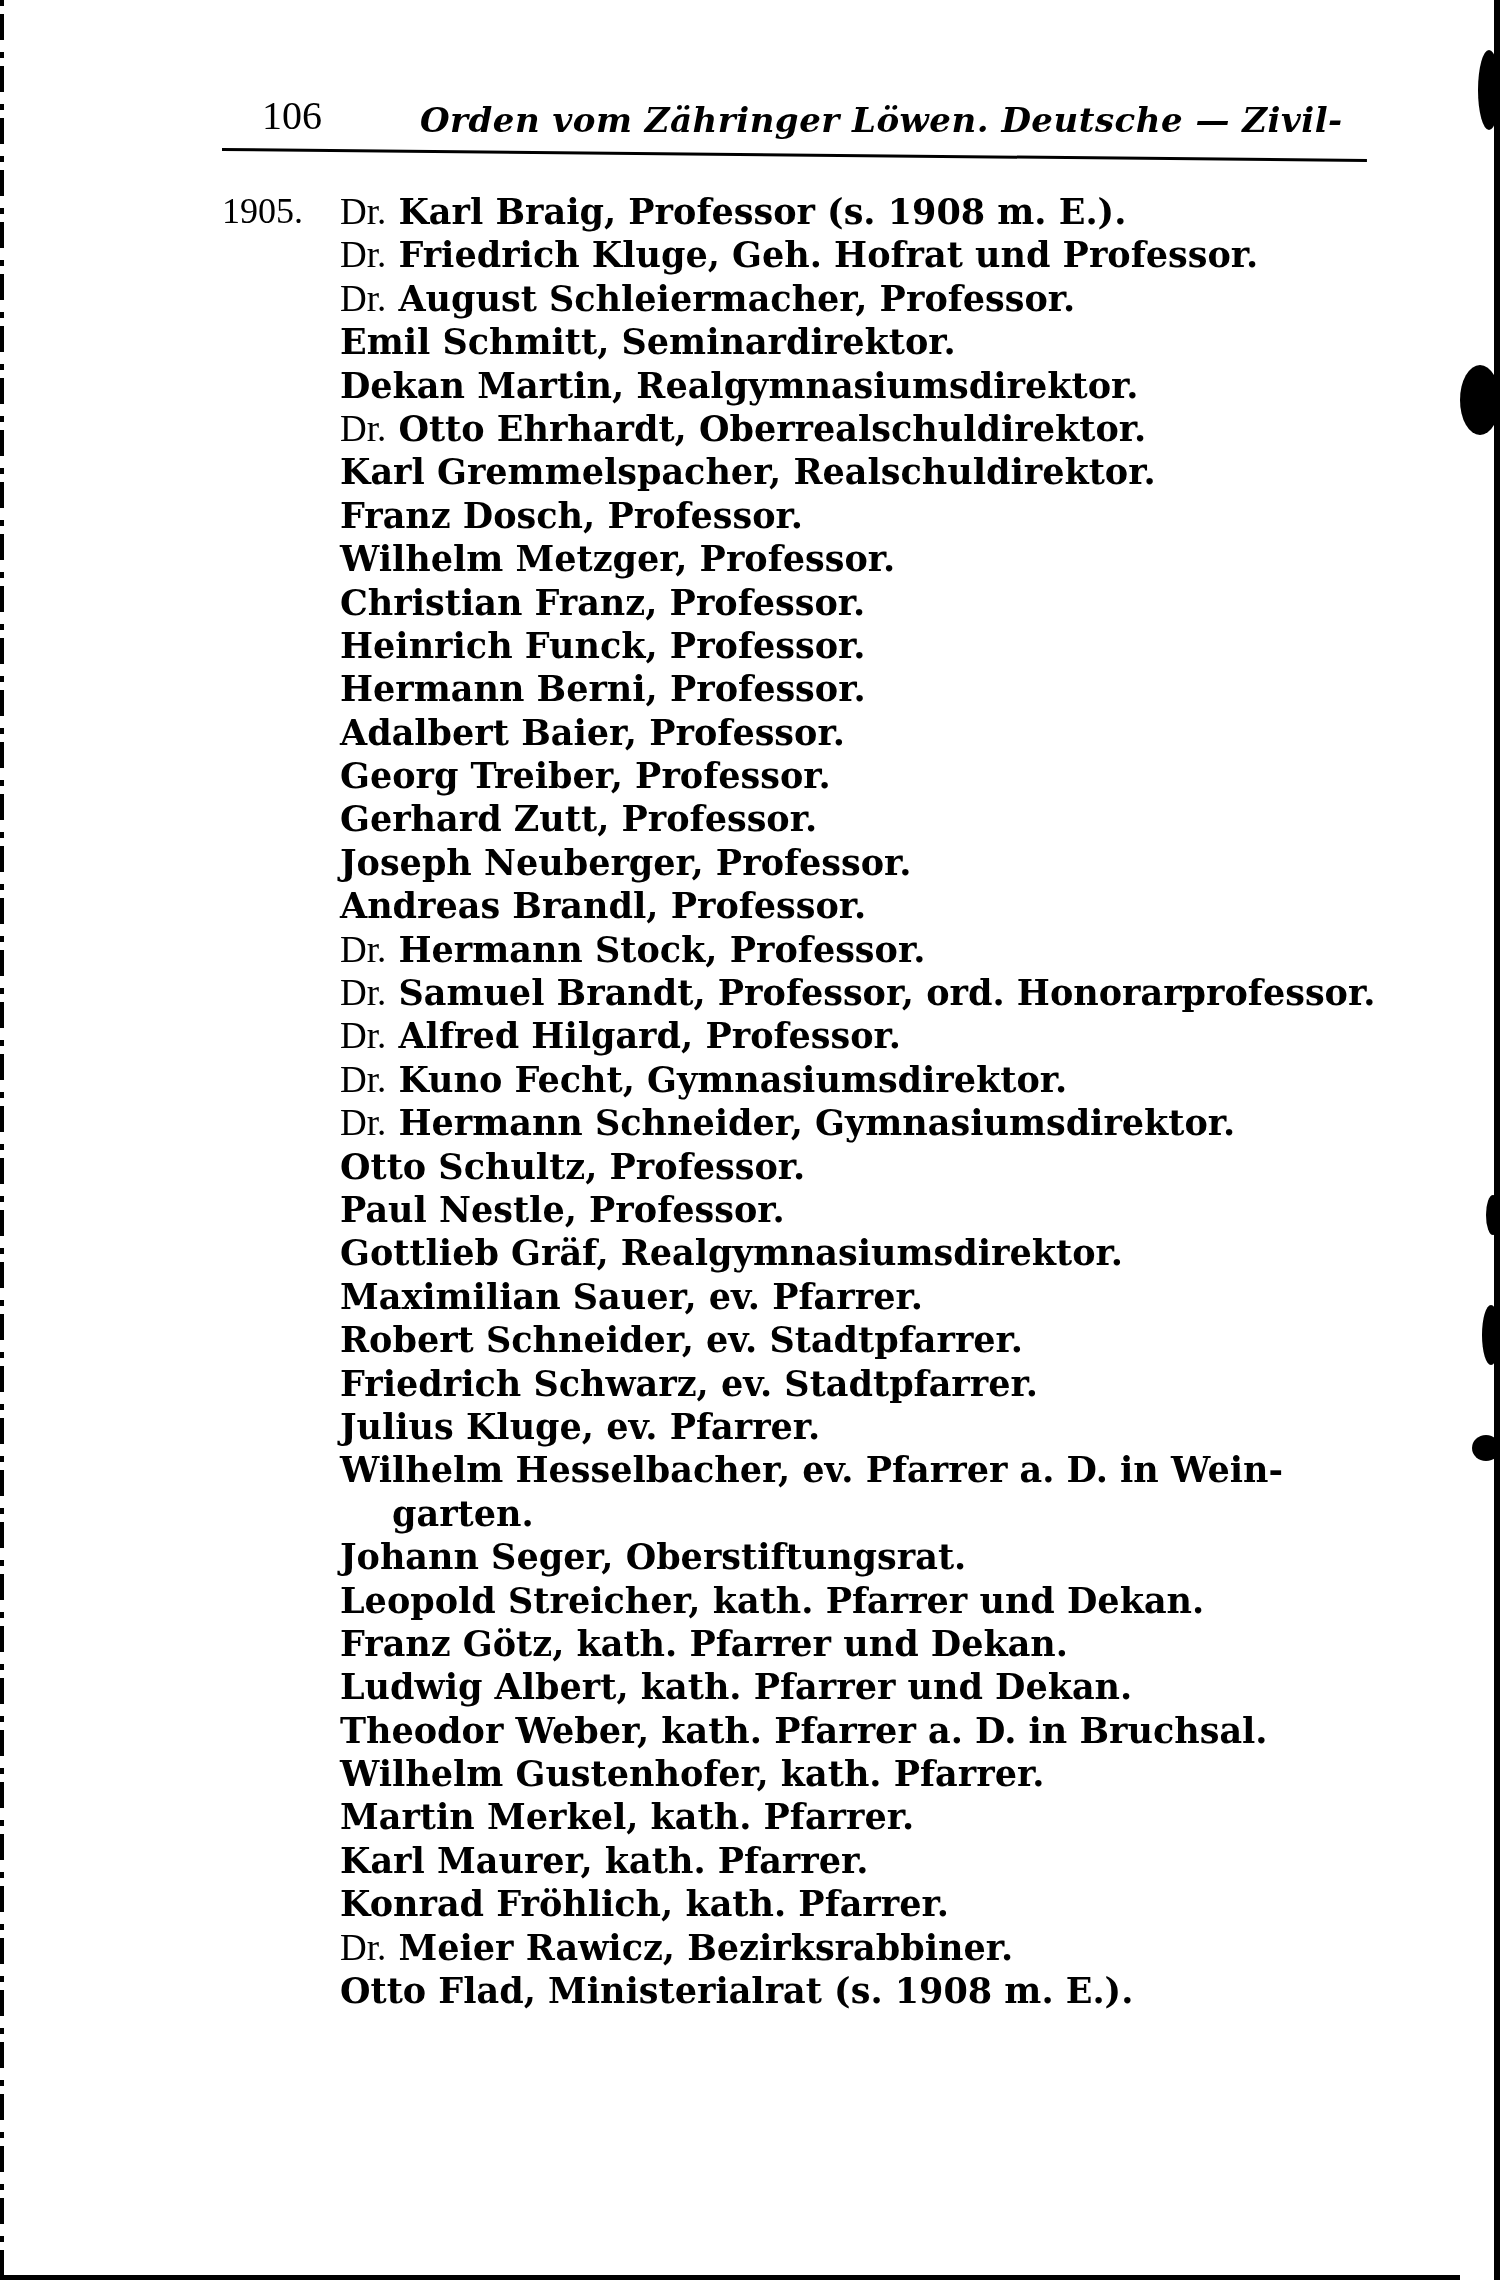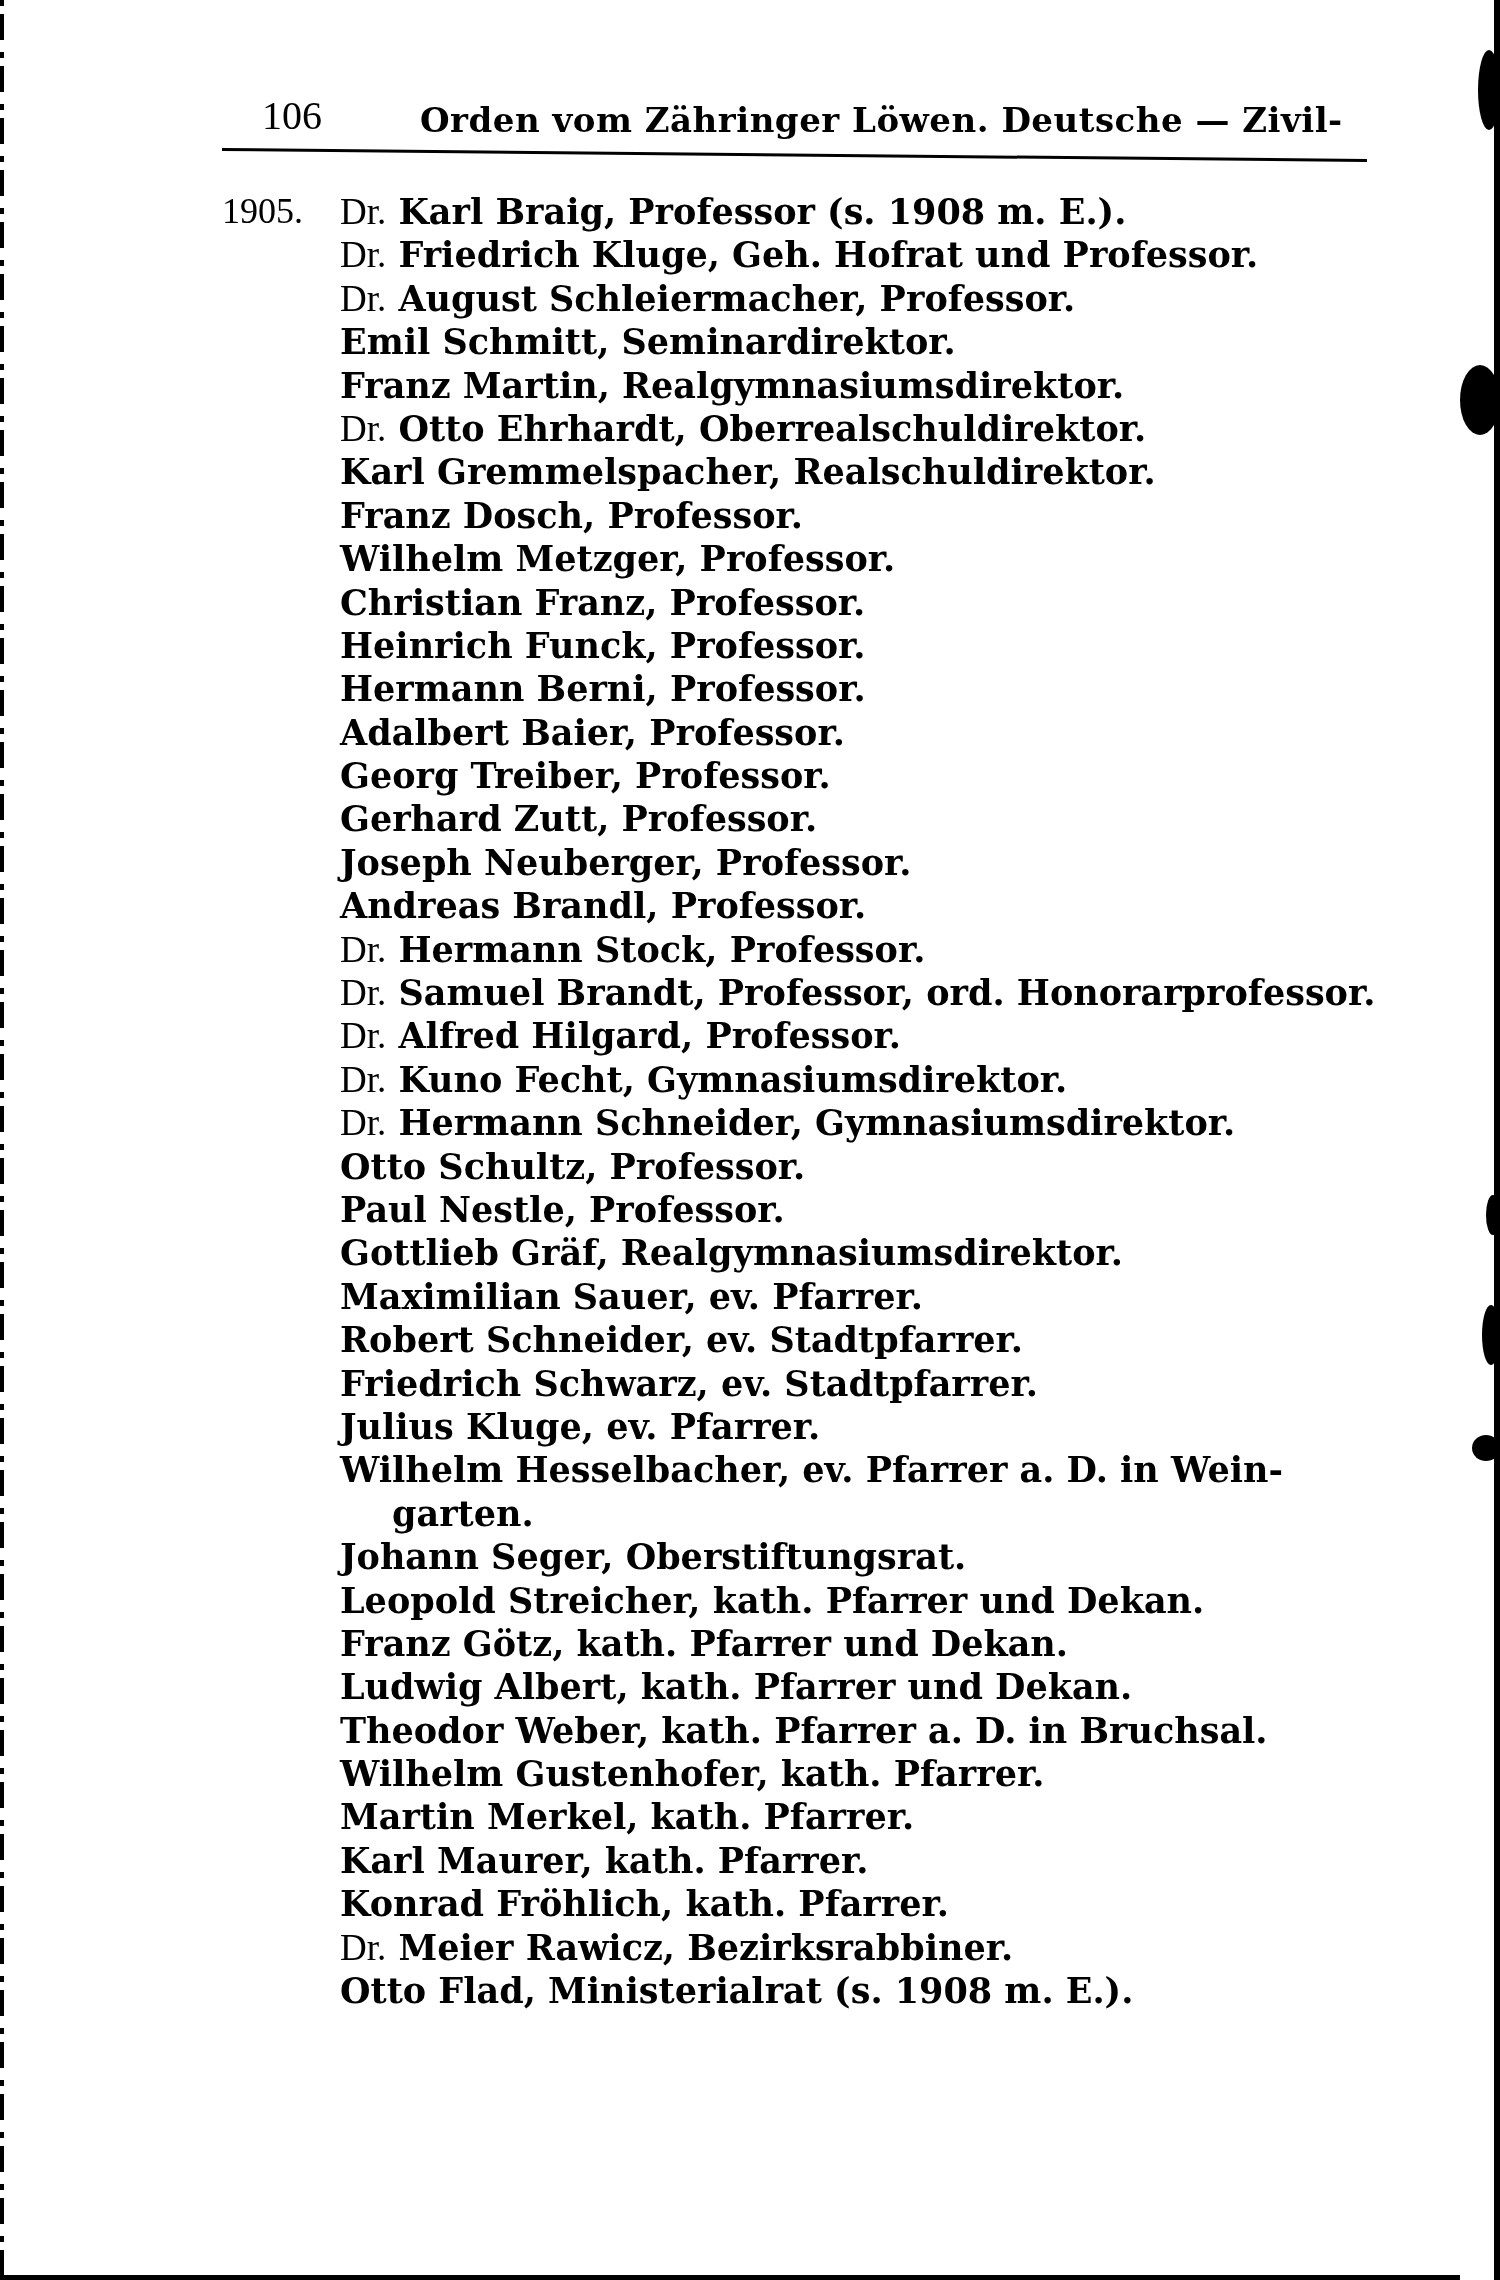--- a/index.html
+++ b/index.html
@@ -16,21 +16,21 @@
   }
   .blot { position:absolute; background:#000; border-radius:50%; }
   .scan-edge-bottom {
     position:absolute; left:0; bottom:0; width:1460px; height:5px; background:#000;
   }
   .page-header {
     position:absolute; left:222px; top:88px; width:1145px; height:56px;
     font-size:38px; line-height:56px; white-space:nowrap;margin-left:40px;
   }
   .page-number { position:absolute; left:0; top:0; font-family:"Liberation Serif", serif; font-size:40px; }
-  .running-title { position:absolute; left:158px; top:4px; font-weight:bold; letter-spacing:0.5px; font-size:34px; }
+  .running-title { position:absolute; left:158px; top:4px; font-weight:bold; letter-spacing:0.5px; font-size:34px;font-style:italic; }
   .header-rule {
     position:absolute; left:222px; top:148px; width:1145px; height:3px; background:#000;
     transform:rotate(0.55deg); transform-origin:left center;
   }
   .entries {
     position:absolute; left:222px; top:190px; width:1150px;
     font-size:35px; line-height:43.4px;
   }
   .entry { position:relative; white-space:nowrap; height:43.4px; }
   .year { position:absolute; left:0; top:0; font-family:"Liberation Serif", serif; font-size:36px; }
@@ -65,21 +65,21 @@
     <div class="entry">
       <span class="entry-text"><span class="plain">Dr.</span> <span>Friedrich Kluge, Geh. Hofrat und Professor.</span></span>
     </div>
     <div class="entry">
       <span class="entry-text"><span class="plain">Dr.</span> <span>August Schleiermacher, Professor.</span></span>
     </div>
     <div class="entry">
       <span class="entry-text"><span>Emil Schmitt, Seminardirektor.</span></span>
     </div>
     <div class="entry">
-      <span class="entry-text"><span>Franz Martin, Realgymnasiumsdirektor.</span></span>
+      <span class="entry-text"><span>Dekan Martin, Realgymnasiumsdirektor.</span></span>
     </div>
     <div class="entry">
       <span class="entry-text"><span class="plain">Dr.</span> <span>Otto Ehrhardt, Oberrealschuldirektor.</span></span>
     </div>
     <div class="entry">
       <span class="entry-text"><span>Karl Gremmelspacher, Realschuldirektor.</span></span>
     </div>
     <div class="entry">
       <span class="entry-text"><span>Franz Dosch, Professor.</span></span>
     </div>

